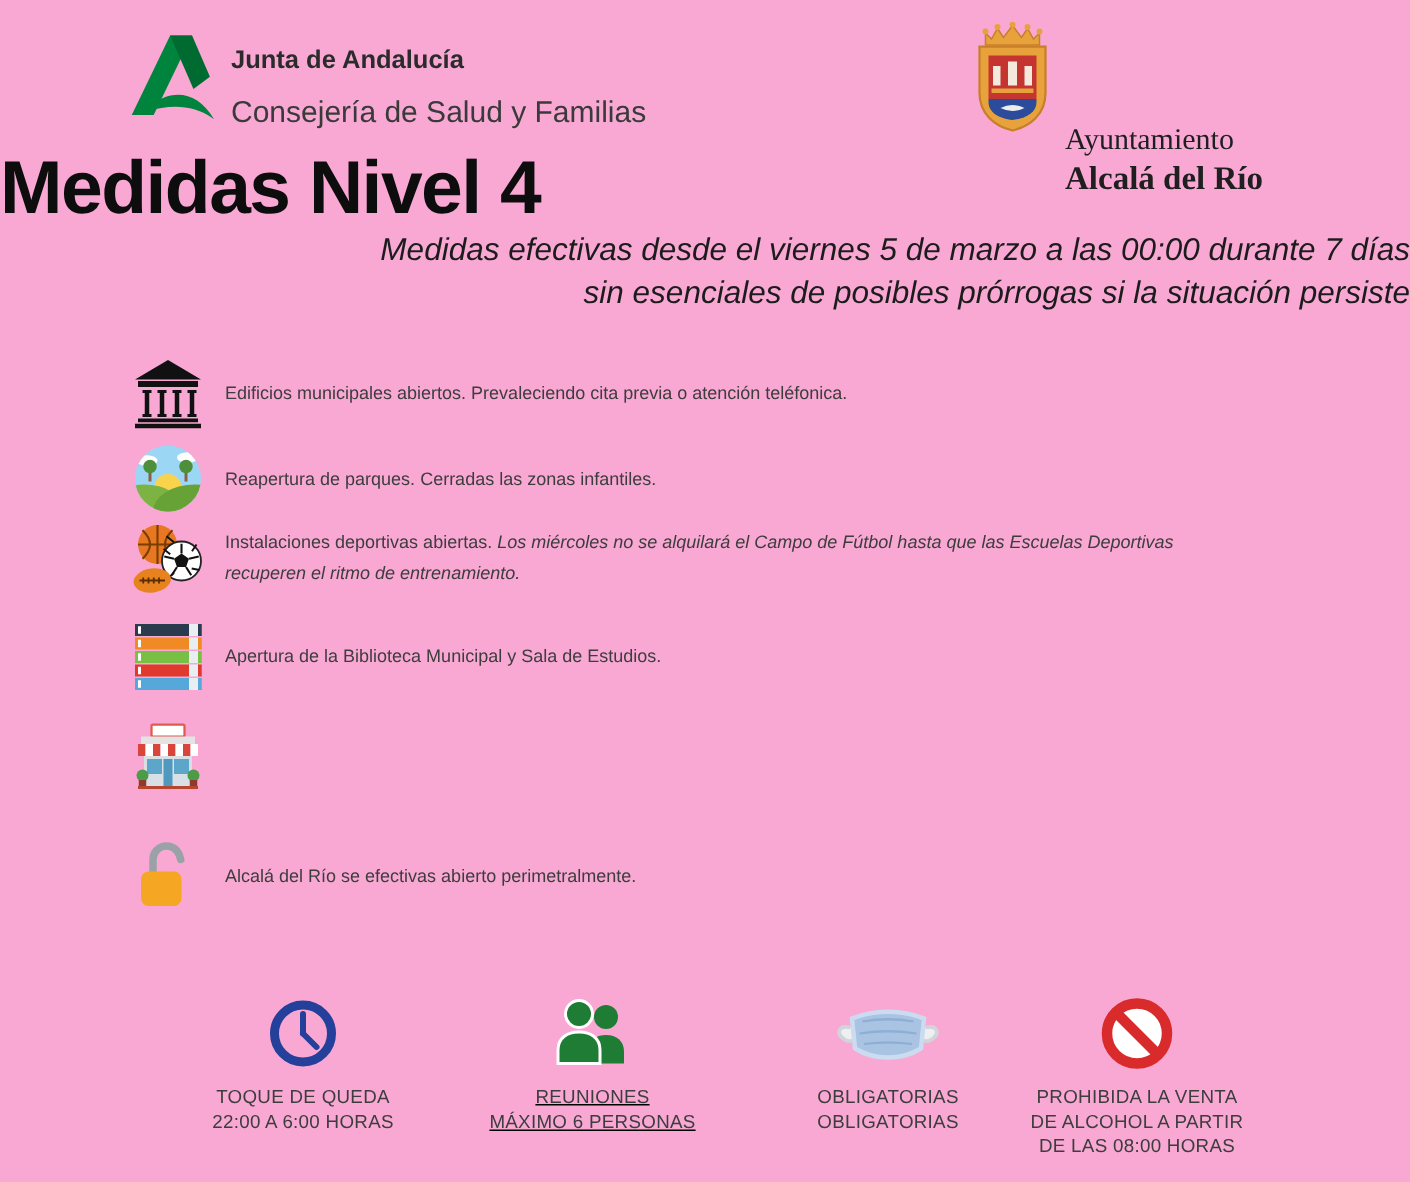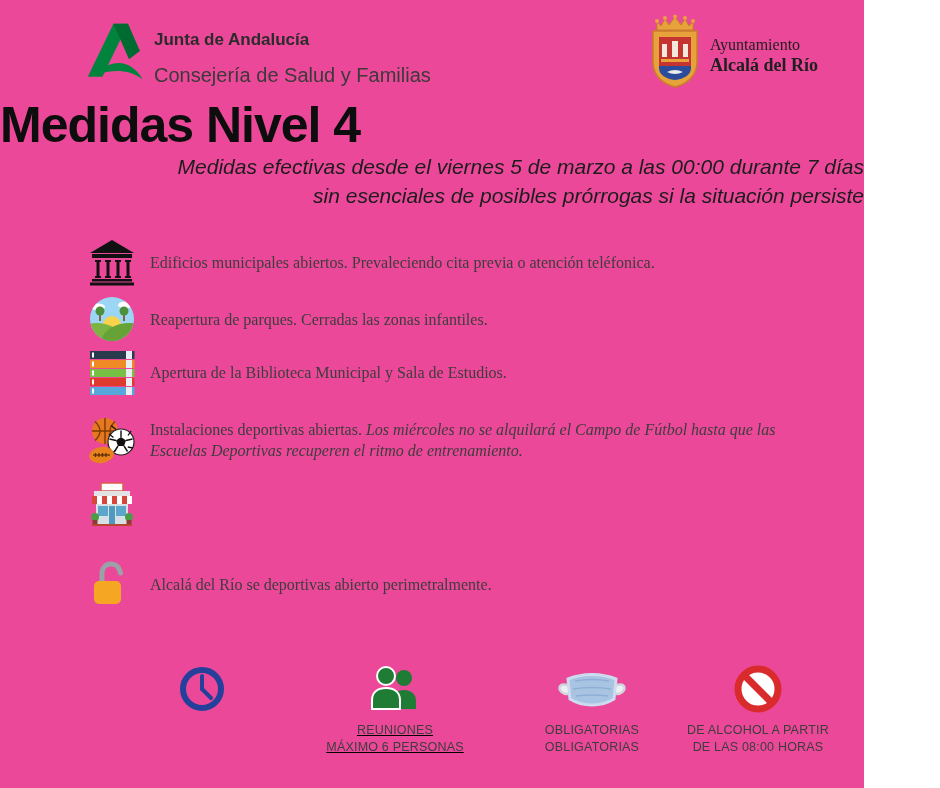--- a/index.html
+++ b/index.html
@@ -1,42 +1,42 @@
 <!DOCTYPE html>
 <html><head>
 <meta charset="utf-8">
 <style>
   * { margin:0; padding:0; box-sizing:border-box; }
   html,body { background:#ffffff; }
   body { font-family:"Liberation Sans","DejaVu Sans",sans-serif; }
-  .page { position:relative; width:864px; height:788px; background:#ec4899; overflow:hidden; }
+  .page { position:relative; width:940px; height:788px; background:#f9a8d4; overflow:hidden; }
 
   
   .junta-logo { position:absolute; left:86px; top:18px; width:64px; height:68px; }
   .junta-text { position:absolute; left:154px; top:30px; color:#333; }
   .junta-line1 { font-size:17px; font-weight:bold; color:#2b2b2b; }
   .junta-line2 { font-size:20px; color:#3a3a3a; margin-top:14px; }
   .ayto-crest { position:absolute; left:649px; top:13px; width:52px; height:76px; }
   .ayto-text { position:absolute; left:710px; top:36px; font-family:"Liberation Serif","DejaVu Serif",serif; color:#1f1f1f; }
-  .ayto-line1 { font-size:16px; }
-  .ayto-line2 { font-size:18px; font-weight:bold; margin-top:1px; }
+  .ayto-line1 { font-size:20px;margin-top:46px; }
+  .ayto-line2 { font-size:22px; font-weight:bold; margin-top:1px; }
 
   
   .title { position:absolute; left:0; top:96px; width:100%; text-align:left;
            font-size:50px; font-weight:bold; color:#0d0d0d; letter-spacing:-1px; }
   .subtitle { position:absolute; left:0; top:152px; width:100%; text-align:right;
               font-style:italic; font-size:21px; color:#1c1c1c; line-height:29px; }
 
   
   .measures { position:absolute; left:88px; top:237px; width:730px; }
   .measure-row { display:flex; align-items:center; min-height:50px; }
   .m1 { margin-bottom:7px; } .m2 { margin-bottom:3px; } .m3 { margin-bottom:15px; }
   .m4 { margin-bottom:18px; } .m5 { margin-bottom:29px; }
   .measure-icon { width:48px; height:48px; flex:0 0 48px; margin-right:14px; }
-  .measure-text { font-size:16px; color:#3d3d3d; line-height:21px; width:668px;font-family:Liberation Serif, serif; }
+  .measure-text { font-size:12px; color:#3d3d3d; line-height:21px; width:668px; }
   .measure-text em { font-style:italic; }
 
   
   .footer-col { position:absolute; top:665px; width:230px; transform:translateX(-50%); text-align:center; }
   .fc-1 { left:202px; } .fc-2 { left:395px;text-decoration:underline; } .fc-3 { left:592px; } .fc-4 { left:758px; }
   .footer-icon { display:inline-block; height:48px; }
   .footer-caption { margin-top:5px; font-size:12.5px; color:#3d3d3d; line-height:16.5px; letter-spacing:0.2px; }
   .footer-caption span { display:block; }
 </style>
 </head>
@@ -121,20 +121,35 @@
           <ellipse cx="37" cy="10" rx="7" ry="3.5" fill="#fff"></ellipse>
           <rect x="11" y="18" width="2" height="8" fill="#8A6240"></rect>
           <circle cx="12" cy="16" r="4.5" fill="#4E8F3C"></circle>
           <rect x="35" y="18" width="2" height="8" fill="#8A6240"></rect>
           <circle cx="36" cy="16" r="4.5" fill="#4E8F3C"></circle>
           <ellipse cx="8" cy="44" rx="26" ry="16" fill="#7CB342"></ellipse>
           <ellipse cx="42" cy="46" rx="28" ry="18" fill="#66A235"></ellipse>
         </g>
       </svg>
       <p class="measure-text"><span>Reapertura de parques. Cerradas las zonas infantiles.</span><em></em></p>
+    </div>
+
+    <div class="measure-row m3">
+      <svg class="measure-icon" viewBox="0 0 48 48">
+        <circle cx="17" cy="15" r="13" fill="#E87722"></circle>
+        <path d="M17,2 V28 M4,15 H30 M7,5.5 Q17,15 7,24.5 M27,5.5 Q17,15 27,24.5" stroke="#7a3c00" stroke-width="1.4" fill="none"></path>
+        <circle cx="33" cy="26" r="13" fill="#fff" stroke="#222" stroke-width="1.2"></circle>
+        <polygon points="33,21 38,24.5 36,30 30,30 28,24.5" fill="#111"></polygon>
+        <path d="M33,21 L33,14.5 M38,24.5 L44.5,23 M36,30 L39.5,35.5 M30,30 L26.5,35.5 M28,24.5 L21.5,23" stroke="#111" stroke-width="1.4"></path>
+        <path d="M23,9.5 L28,13.5 M43,15 L40,19.5 M45,32 L39.8,31 M24,37.5 L28,33.8 M21,18 L25.5,21.5" stroke="#111" stroke-width="1.3"></path>
+        <ellipse cx="13.5" cy="39" rx="12.5" ry="8" fill="#E8821E" transform="rotate(-8 13.5 39)"></ellipse>
+        <path d="M5,39 H22" stroke="#5a2d00" stroke-width="1.3"></path>
+        <path d="M7.5,37 v4 M11,37 v4 M14.5,37 v4 M18,37 v4" stroke="#5a2d00" stroke-width="1.2"></path>
+      </svg>
+      <p class="measure-text"><span>Instalaciones deportivas abiertas. </span><em>Los miércoles no se alquilará el Campo de Fútbol hasta que las Escuelas Deportivas recuperen el ritmo de entrenamiento.</em></p>
     </div>
 
     <div class="measure-row m4">
       <svg class="measure-icon" viewBox="0 0 48 48">
         <g>
           <rect x="2" y="3" width="36" height="8" fill="#2A3B4D"></rect>
             <rect x="38" y="3" width="6" height="8" fill="#E9EEF2"></rect>
             <rect x="44" y="3" width="2.5" height="8" fill="#2A3B4D"></rect>
             <rect x="4" y="4.5" width="2" height="5" fill="#fff"></rect>
           <rect x="2" y="12" width="36" height="8" fill="#F08A24"></rect>
@@ -151,35 +166,20 @@
             <rect x="4" y="31.5" width="2" height="5" fill="#fff"></rect>
           <rect x="2" y="39" width="36" height="8" fill="#56A8DB"></rect>
             <rect x="38" y="39" width="6" height="8" fill="#E9EEF2"></rect>
             <rect x="44" y="39" width="2.5" height="8" fill="#56A8DB"></rect>
             <rect x="4" y="40.5" width="2" height="5" fill="#fff"></rect>
         </g>
       </svg>
       <p class="measure-text"><span>Apertura de la Biblioteca Municipal y Sala de Estudios.</span><em></em></p>
     </div>
 
-    <div class="measure-row m3">
-      <svg class="measure-icon" viewBox="0 0 48 48">
-        <circle cx="17" cy="15" r="13" fill="#E87722"></circle>
-        <path d="M17,2 V28 M4,15 H30 M7,5.5 Q17,15 7,24.5 M27,5.5 Q17,15 27,24.5" stroke="#7a3c00" stroke-width="1.4" fill="none"></path>
-        <circle cx="33" cy="26" r="13" fill="#fff" stroke="#222" stroke-width="1.2"></circle>
-        <polygon points="33,21 38,24.5 36,30 30,30 28,24.5" fill="#111"></polygon>
-        <path d="M33,21 L33,14.5 M38,24.5 L44.5,23 M36,30 L39.5,35.5 M30,30 L26.5,35.5 M28,24.5 L21.5,23" stroke="#111" stroke-width="1.4"></path>
-        <path d="M23,9.5 L28,13.5 M43,15 L40,19.5 M45,32 L39.8,31 M24,37.5 L28,33.8 M21,18 L25.5,21.5" stroke="#111" stroke-width="1.3"></path>
-        <ellipse cx="13.5" cy="39" rx="12.5" ry="8" fill="#E8821E" transform="rotate(-8 13.5 39)"></ellipse>
-        <path d="M5,39 H22" stroke="#5a2d00" stroke-width="1.3"></path>
-        <path d="M7.5,37 v4 M11,37 v4 M14.5,37 v4 M18,37 v4" stroke="#5a2d00" stroke-width="1.2"></path>
-      </svg>
-      <p class="measure-text"><span>Instalaciones deportivas abiertas. </span><em>Los miércoles no se alquilará el Campo de Fútbol hasta que las Escuelas Deportivas recuperen el ritmo de entrenamiento.</em></p>
-    </div>
-
     <div class="measure-row m5">
       <svg class="measure-icon" viewBox="0 0 48 48">
         <rect x="13" y="2" width="22" height="8" rx="1" fill="#fff" stroke="#E05A4E" stroke-width="1.5"></rect>
         <rect x="6" y="10" width="36" height="5" fill="#E3E3E3"></rect>
         <g>
           <rect x="4" y="15" width="5" height="8" fill="#D9453A"></rect>
             <rect x="9" y="15" width="5" height="8" fill="#fff"></rect>
           <rect x="14" y="15" width="5" height="8" fill="#D9453A"></rect>
             <rect x="19" y="15" width="5" height="8" fill="#fff"></rect>
           <rect x="24" y="15" width="5" height="8" fill="#D9453A"></rect>
@@ -197,31 +197,36 @@
           <rect x="38.5" y="39" width="5" height="5" fill="#8E3B2E"></rect>
         <rect x="4" y="43" width="40" height="2" fill="#B8452F"></rect>
       </svg>
     </div>
 
     <div class="measure-row">
       <svg class="measure-icon" viewBox="0 0 48 48">
         <path d="M14,21 V13 A9,9 0 0 1 31.5,10 L32.5,13" stroke="#9AA2A8" stroke-width="5" fill="none" stroke-linecap="round"></path>
         <rect x="6" y="21" width="27" height="23" rx="5" fill="#F5A623"></rect>
       </svg>
-      <p class="measure-text"><span>Alcalá del Río se deportivas abierto perimetralmente.</span><em></em></p>
+      <p class="measure-text"><span>Alcalá del Río se efectivas abierto perimetralmente.</span><em></em></p>
     </div>
 
   </div>
 
   <div class="footer-col fc-1">
     <svg class="footer-icon" width="48" height="48" viewBox="0 0 48 48">
       <circle cx="24" cy="24" r="19" fill="none" stroke="#24409A" stroke-width="6"></circle>
       <path d="M24,24 V11" stroke="#24409A" stroke-width="4" stroke-linecap="round"></path>
       <path d="M24,24 L33,33" stroke="#24409A" stroke-width="4" stroke-linecap="round"></path>
     </svg>
+    <div class="footer-caption">
+      <span>TOQUE DE QUEDA</span>
+        <span>22:00 A 6:00 HORAS</span>
+        <span></span>
+    </div>
   </div>
 
   <div class="footer-col fc-2">
     <svg class="footer-icon" width="58" height="48" viewBox="0 0 58 48">
       <circle cx="38" cy="13" r="8" fill="#1E7C34"></circle>
       <path d="M26,44 V36 C26,29 31,25 38,25 C45,25 50,29 50,36 V44 Z" fill="#1E7C34"></path>
       <circle cx="20" cy="11" r="9" fill="#1E7C34" stroke="#fff" stroke-width="2"></circle>
       <path d="M6,44 V35 C6,27 12,23 20,23 C28,23 34,27 34,35 V44 Z" fill="#1E7C34" stroke="#fff" stroke-width="2"></path>
     </svg>
     <div class="footer-caption">
@@ -244,18 +249,19 @@
         <span></span>
     </div>
   </div>
 
   <div class="footer-col fc-4">
     <svg class="footer-icon" width="48" height="48" viewBox="0 0 48 48">
       <circle cx="24" cy="24" r="20" fill="#fff" stroke="#D92B2B" stroke-width="7"></circle>
       <path d="M11.5,11.5 L36.5,36.5" stroke="#D92B2B" stroke-width="7"></path>
     </svg>
     <div class="footer-caption">
+      <span>PROHIBIDA LA VENTA</span>
         <span>DE ALCOHOL A PARTIR</span>
         <span>DE LAS 08:00 HORAS</span>
     </div>
   </div>
 
 </div>
 
 </body></html>

